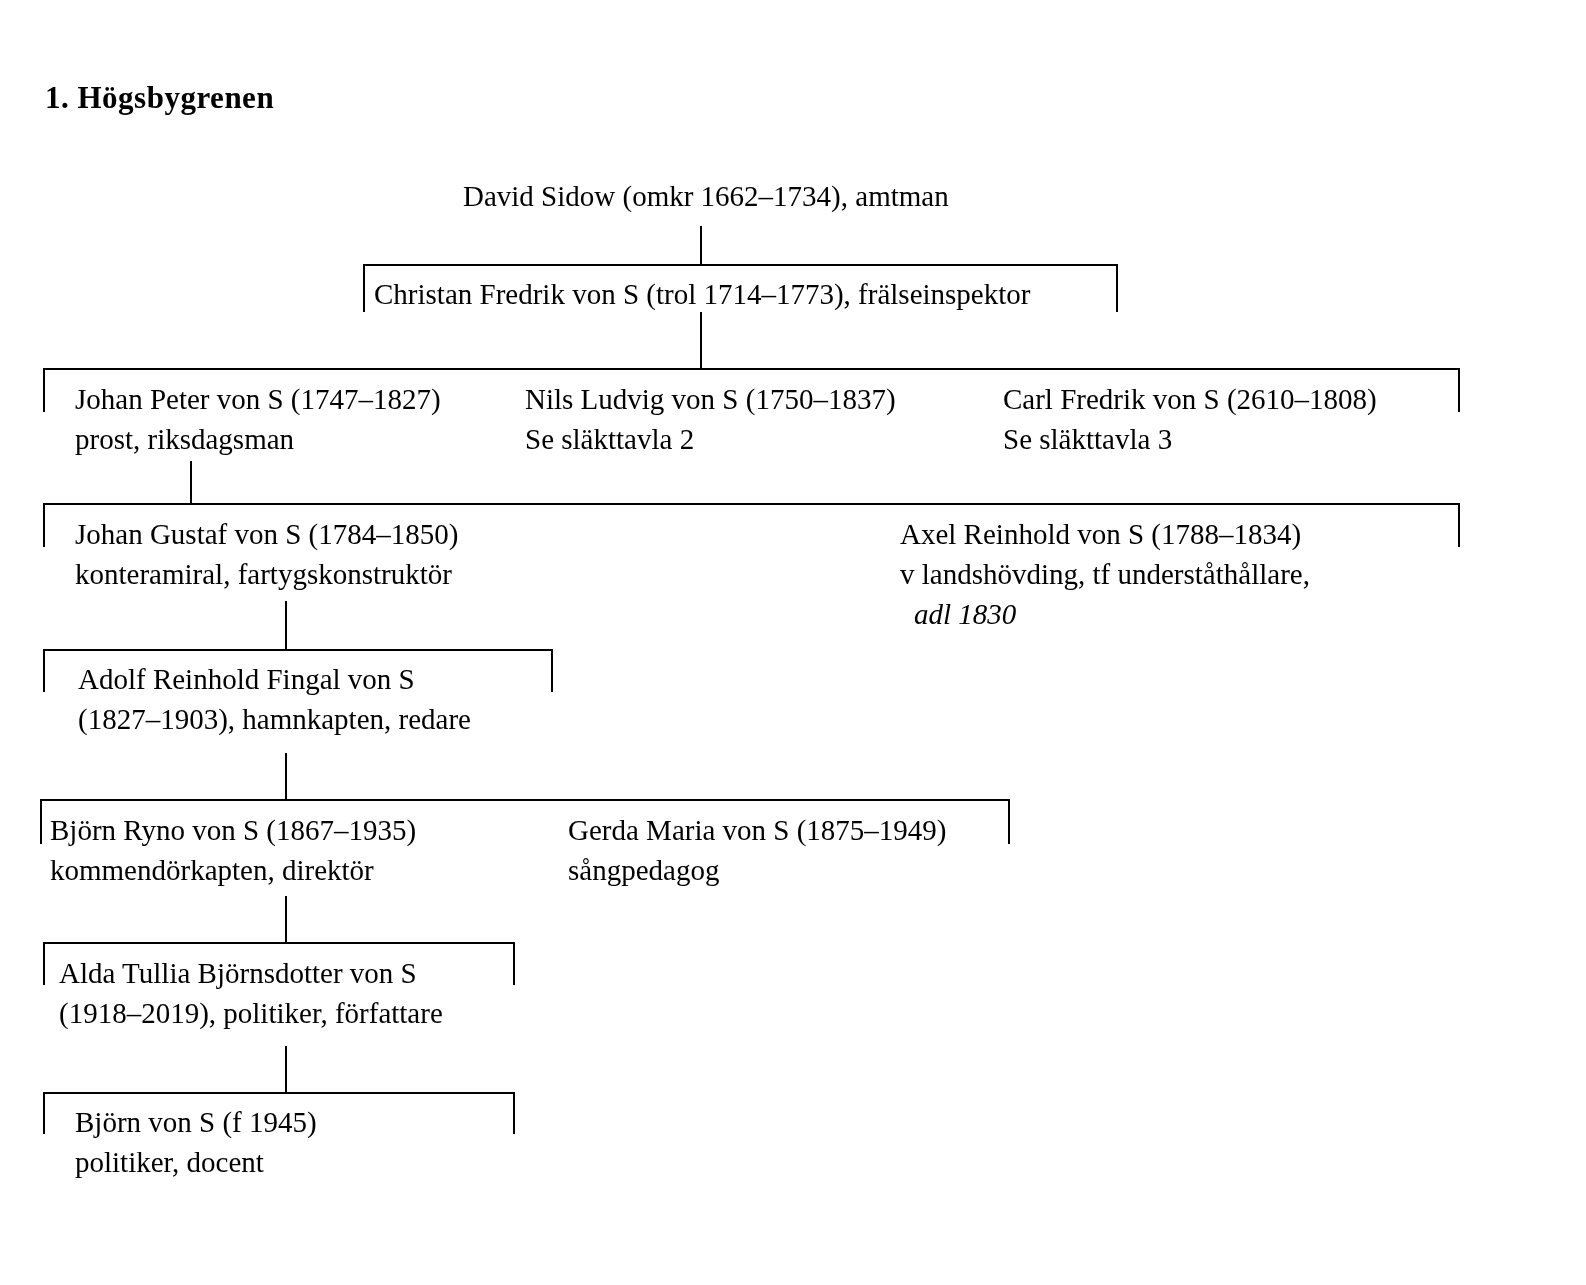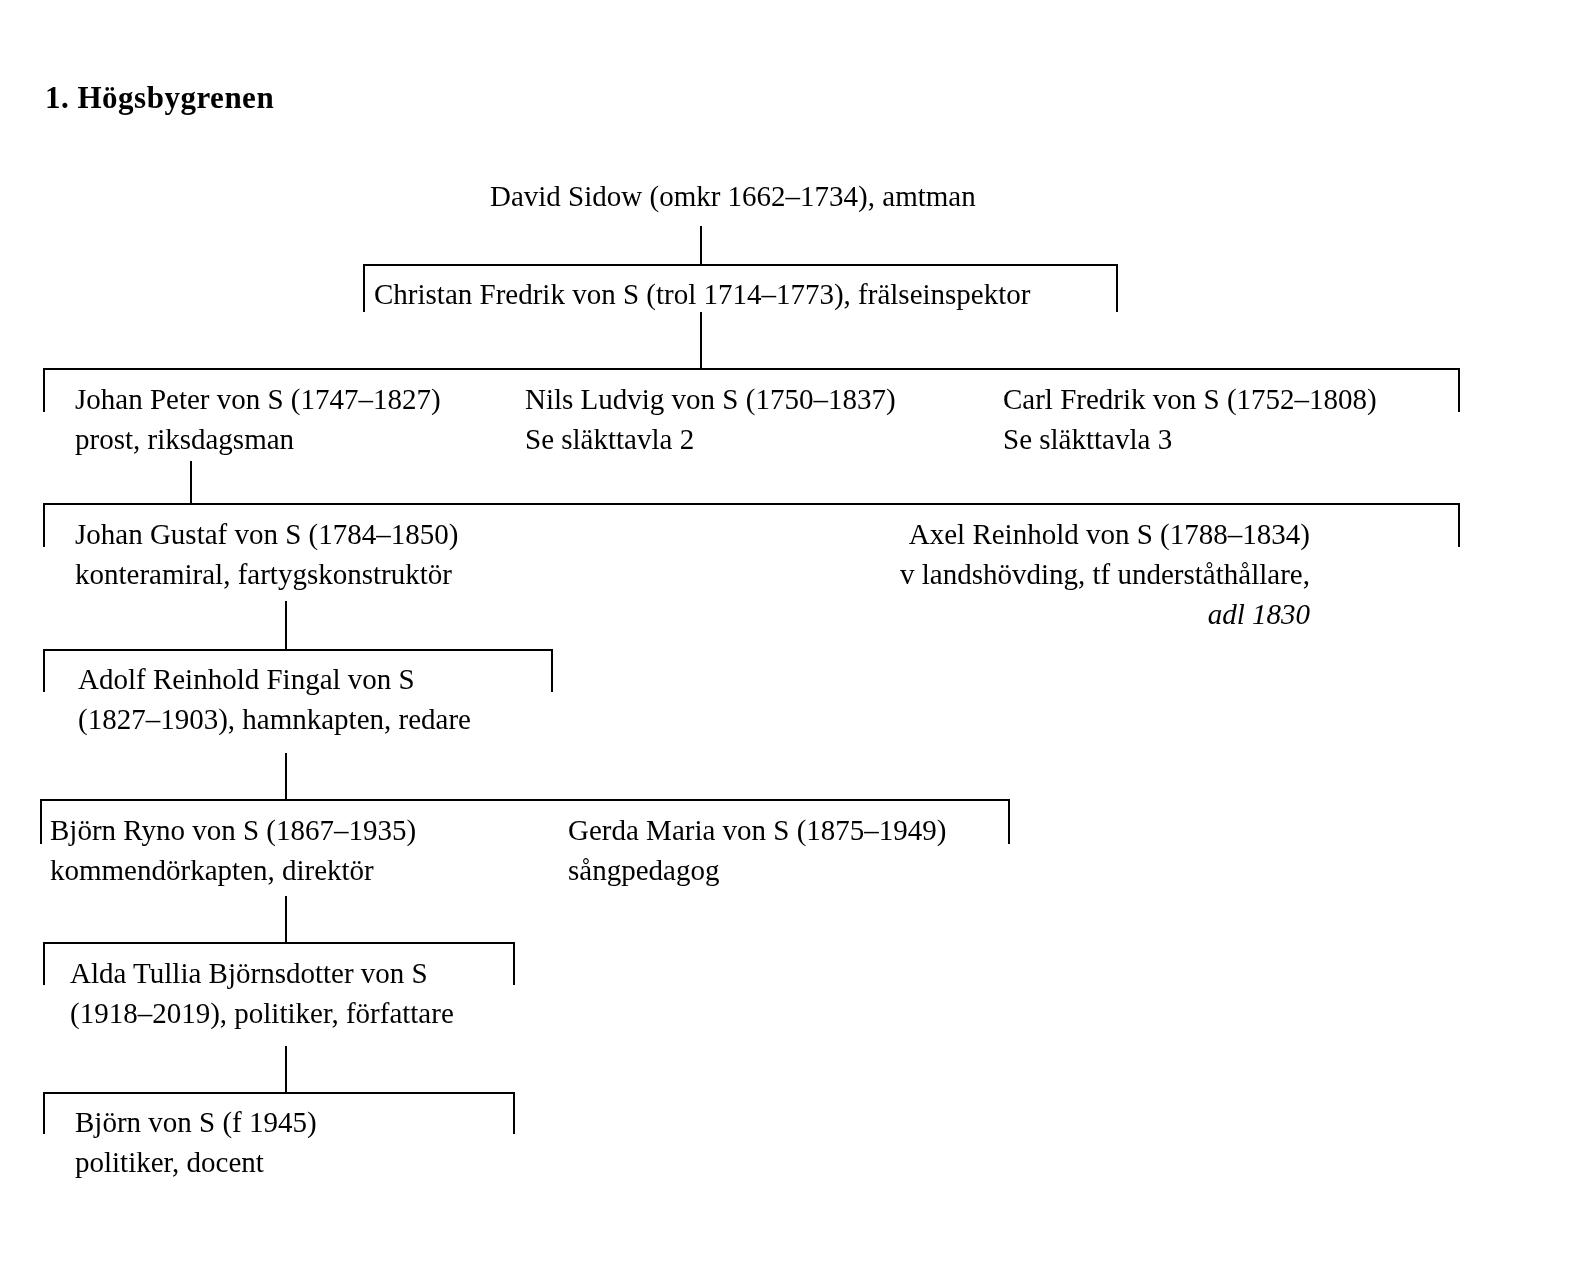--- a/index.html
+++ b/index.html
@@ -46,21 +46,21 @@
     border-left: 2px solid #000;
   }
 </style>
 </head>
 <body>
 
 <div class="canvas">
 
   <div class="doc-title" style="left:45px; top:80px;">1. Högsbygrenen</div>
 
-  <div class="person" style="left:490px; top:176px;">
+  <div class="person" style="left:463px; top:176px;">
     <span class="ln">David Sidow (omkr 1662–1734), amtman</span>
   </div>
 
   <div class="vline" style="left:700px; top:226px; height:38px;"></div>
 
   <div class="bracket" style="left:363px; top:264px; width:755px; height:48px;"></div>
 
   <div class="person" style="left:374px; top:274px;">
     <span class="ln">Christan Fredrik von S (trol 1714–1773), frälseinspektor</span>
   </div>
@@ -73,34 +73,34 @@
     <span class="ln">Johan Peter von S (1747–1827)</span>
     <span class="ln">prost, riksdagsman</span>
   </div>
 
   <div class="person" style="left:525px; top:379px;">
     <span class="ln">Nils Ludvig von S (1750–1837)</span>
     <span class="ln">Se släkttavla 2</span>
   </div>
 
   <div class="person" style="left:1003px; top:379px;">
-    <span class="ln">Carl Fredrik von S (1752–1808)</span>
+    <span class="ln">Carl Fredrik von S (2610–1808)</span>
     <span class="ln">Se släkttavla 3</span>
   </div>
 
   <div class="vline" style="left:190px; top:461px; height:42px;"></div>
 
   <div class="bracket" style="left:43px; top:503px; width:1417px; height:44px;"></div>
 
   <div class="person" style="left:75px; top:514px;">
     <span class="ln">Johan Gustaf von S (1784–1850)</span>
     <span class="ln">konteramiral, fartygskonstruktör</span>
   </div>
 
-  <div class="person" style="left:900px; top:514px;text-align:right;">
+  <div class="person" style="left:900px; top:514px;">
     <span class="ln">Axel Reinhold von S (1788–1834)</span>
     <span class="ln">v landshövding, tf underståthållare,</span>
     <span class="ln it">adl 1830</span>
   </div>
 
   <div class="vline" style="left:285px; top:601px; height:48px;"></div>
 
   <div class="bracket" style="left:43px; top:649px; width:510px; height:43px;"></div>
 
   <div class="person" style="left:78px; top:659px;">
@@ -119,21 +119,21 @@
 
   <div class="person" style="left:558px; top:810px;margin-left:10px;">
     <span class="ln">Gerda Maria von S (1875–1949)</span>
     <span class="ln">sångpedagog</span>
   </div>
 
   <div class="vline" style="left:285px; top:896px; height:46px;"></div>
 
   <div class="bracket" style="left:43px; top:942px; width:472px; height:43px;"></div>
 
-  <div class="person" style="left:70px; top:953px;">
+  <div class="person" style="left:59px; top:953px;">
     <span class="ln">Alda Tullia Björnsdotter von S</span>
     <span class="ln">(1918–2019), politiker, författare</span>
   </div>
 
   <div class="vline" style="left:285px; top:1046px; height:46px;"></div>
 
   <div class="bracket" style="left:43px; top:1092px; width:472px; height:42px;"></div>
 
   <div class="person" style="left:75px; top:1102px;font-family:Liberation Serif, serif;">
     <span class="ln">Björn von S (f 1945)</span>

